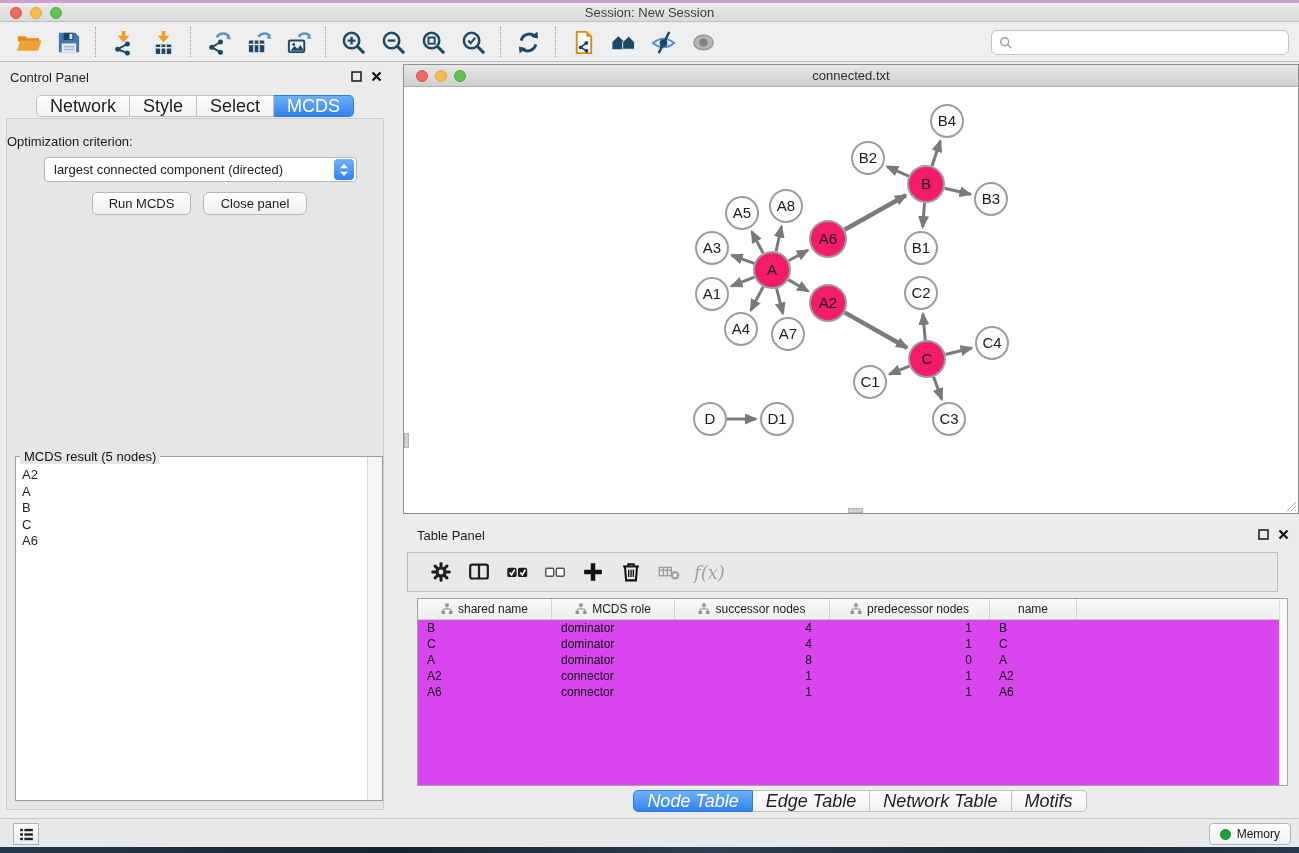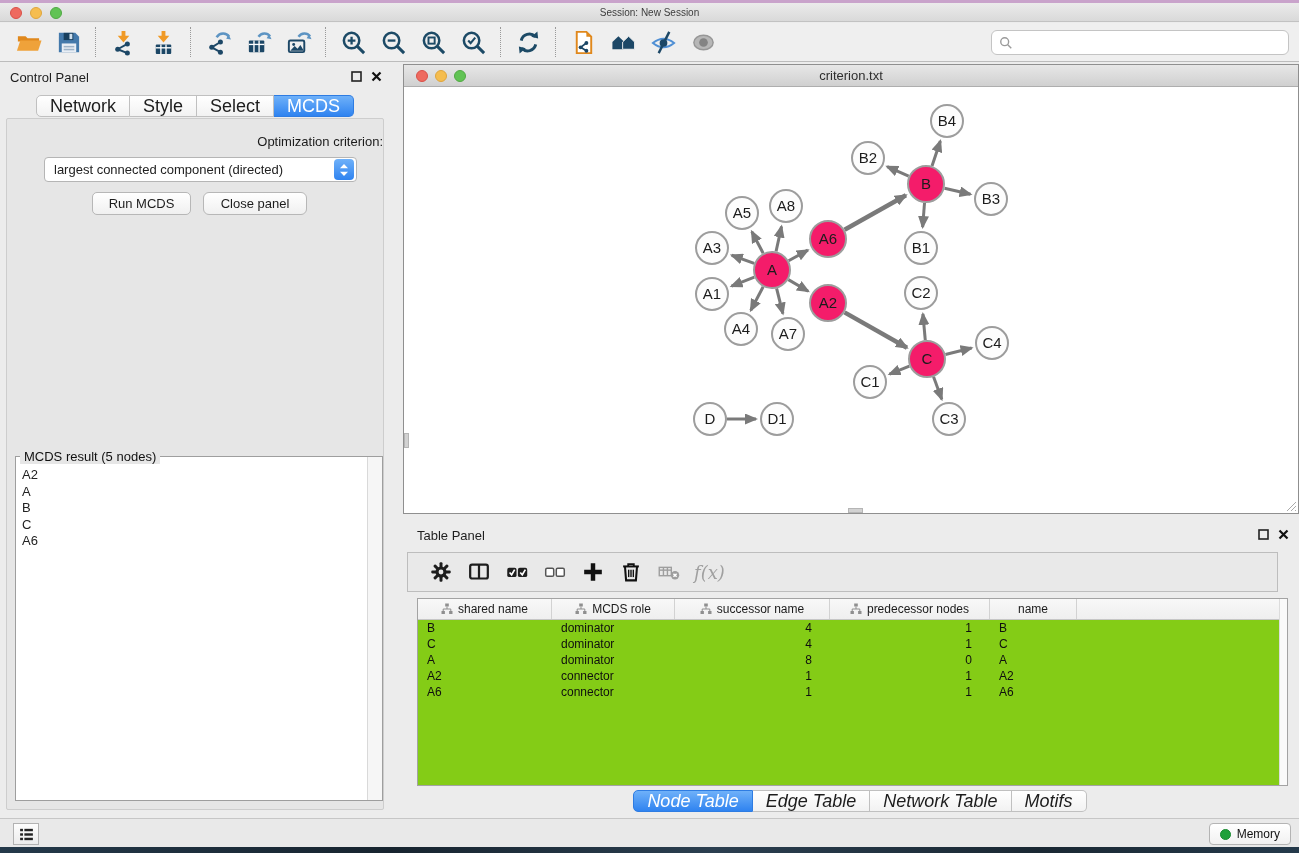--- a/index.html
+++ b/index.html
@@ -7,21 +7,21 @@
   body { position:relative; font-family:"Liberation Sans",sans-serif; background:#ececec; overflow:hidden; color:#222; }
 
   
   .wp-top { position:absolute; top:0; left:0; width:100%; height:3px; background:#c9a3cb; }
   .wp-bottom { position:absolute; bottom:0; left:0; width:100%; height:6px;
                background:linear-gradient(90deg,#24394a,#17242f 30%,#2b3f50 55%,#1a2833 80%,#253a4b); }
 
   
   .titlebar { position:absolute; top:3px; left:0; width:100%; height:19px;
               background:linear-gradient(#ebebeb,#d9d9d9); border-bottom:1px solid #c2c2c2;
-              text-align:center; font-size:10px; line-height:19px; color:#3d3d3d; }
+              text-align:center; font-size:13px; line-height:19px; color:#3d3d3d; }
   .lights { position:absolute; left:10px; top:4px; display:flex; gap:8px; }
   .light { width:12px; height:12px; border-radius:50%; }
   .light.red { background:#ee6a5f; border:0.5px solid #d95048; }
   .light.yellow { background:#f5bd4f; border:0.5px solid #dfa53c; }
   .light.green { background:#61c354; border:0.5px solid #50a943; }
 
   
   .toolbar { position:absolute; top:23px; left:0; width:100%; height:39px; background:#efefef;
              border-bottom:1px solid #bcbcbc; display:flex; align-items:center; padding:0 8px; }
   .tbtn { width:40px; height:34px; display:flex; align-items:center; justify-content:center; cursor:default; }
@@ -41,21 +41,21 @@
   .seg .tab { background:linear-gradient(#ffffff,#f2f2f2); border:1px solid #c0c0c0; border-left:none;
               height:22px; line-height:20px; padding:0 13px; font-size:18px; color:#1d1d1d; cursor:default; }
   .seg .tab:first-child { border-left:1px solid #c0c0c0; border-radius:5px 0 0 5px; }
   .seg .tab:last-child { border-radius:0 5px 5px 0; }
   .seg .tab.active { background:linear-gradient(#6fb1f9,#2f83f0); border-color:#2e7ce2; color:#fff; }
 
   .cp-tabs-row { position:absolute; top:33px; left:0; width:100%; display:flex; justify-content:center; }
 
   .cp-box { position:absolute; left:6px; top:56px; width:378px; height:692px; background:#e6e6e6;
             border:1px solid #cdcdcd; border-radius:2px; }
-  .opt-label { position:absolute; top:15px; width:100%; text-align:right; font-size:13px; color:#1b1b1b; }
+  .opt-label { position:absolute; top:15px; width:100%; text-align:left; font-size:13px; color:#1b1b1b; }
   .criterion-select { position:absolute; left:37px; top:38px; width:313px; height:25px; background:#fff;
             border:1px solid #b5b5b5; border-radius:4px; display:flex; align-items:center; font-size:13px; }
   .criterion-select .val { flex:1; padding-left:9px; white-space:nowrap; overflow:hidden; }
   .stepper { width:20px; height:21px; margin-right:2px; border-radius:4px;
              background:linear-gradient(#6fb1f9,#2f83f0); display:flex; align-items:center; justify-content:center; }
   .cp-buttons { position:absolute; top:73px; left:0; width:100%; }
   .btn { position:absolute; height:23px; background:linear-gradient(#ffffff,#f0f0f0); border:1px solid #b7b7b7;
          border-radius:5px; font-size:13px; color:#1d1d1d; text-align:center; line-height:21px; cursor:default; }
   .btn.run { left:85px; width:99px; top:0; }
   .btn.closep { left:196px; width:104px; top:0;border-radius:6px; }
@@ -81,21 +81,21 @@
 
   
   .table-panel { position:absolute; left:403px; top:520px; width:896px; height:298px; background:#ececec; }
   .tp-head { position:relative; height:28px; }
   .tp-toolbar { position:absolute; left:4px; top:32px; width:871px; height:40px; background:#e9e9e9;
                 border:1px solid #bdbdbd; display:flex; align-items:center; padding-left:16px; gap:4px; }
   .tic-btn { width:34px; height:32px; display:flex; align-items:center; justify-content:center; }
   .tic { width:26px; height:26px; }
   .fx { font-family:"DejaVu Serif",serif; font-style:italic; font-size:18px; color:#a0a0a0; padding-left:4px; }
 
-  .tp-table { position:absolute; left:14px; top:78px; width:871px; height:188px; background:#84cc16;
+  .tp-table { position:absolute; left:14px; top:78px; width:871px; height:188px; background:#d946ef;
               border:1px solid #a3a3a3; overflow:hidden; }
   .thead { display:flex; height:21px; background:linear-gradient(#f8f8f8,#efefef); border-bottom:1px solid #c6c6c6; }
   .th { display:flex; align-items:center; justify-content:center; gap:5px; font-size:12px; color:#1b1b1b;
         border-right:1px solid #d2d2d2; height:100%; }
   .trow { display:flex; height:16px; }
   .td { font-size:12px; line-height:16px; color:#0f0f0f; white-space:nowrap; overflow:hidden; }
   .td.left { text-align:left; padding-left:9px; }
   .td.right { text-align:right; padding-right:18px; }
   .tp-scroll { position:absolute; right:0; top:0; width:8px; height:100%; background:#fafafa; border-left:1px solid #dcdcdc; }
   .tp-tabs-row { position:absolute; top:270px; left:9px; width:100%; display:flex; justify-content:center;font-style:italic; }
@@ -333,21 +333,21 @@
   </div>
 </div>
 
 <div class="net-window">
   <div class="net-titlebar">
     <div class="net-lights">
       <div class="light red"></div>
       <div class="light yellow"></div>
       <div class="light green"></div>
     </div>
-    <span>criterion.txt</span>
+    <span>connected.txt</span>
   </div>
   <div class="net-canvas">
     <svg id="graph-svg" width="894" height="426">
         <defs>
           <marker id="arw" markerUnits="userSpaceOnUse" markerWidth="13" markerHeight="11" refX="11" refY="5.5" orient="auto">
             <path d="M0 0L13 5.5L0 11z" fill="#7a7a7a"></path>
           </marker>
         </defs>
         <line x1="359.1508177761802" y1="166.18655377474232" x2="347.78067508948504" y2="144.58328267002162" stroke="#7a7a7a" stroke-width="3" marker-end="url(#arw)"></line>
         <line x1="372.0602406973032" y1="164.43889966947103" x2="377.5123655450859" y2="139.5149003653215" stroke="#7a7a7a" stroke-width="3" marker-end="url(#arw)"></line>
@@ -573,21 +573,21 @@
         </div>
         <div class="th" style="width: 155px;">
           <svg width="12" height="12" viewBox="0 0 12 12">
             <path d="M6 3.5v2.5M2.2 8V6h7.6v2" stroke="#8f8f8f" fill="none" stroke-width="1"></path>
             <g fill="#8f8f8f">
               <rect x="4.2" y="0.5" width="3.6" height="3"></rect>
               <rect x="0.5" y="8" width="3.4" height="3"></rect>
               <rect x="8.1" y="8" width="3.4" height="3"></rect>
             </g>
           </svg>
-          <span>successor name</span>
+          <span>successor nodes</span>
         </div>
         <div class="th" style="width: 160px;">
           <svg width="12" height="12" viewBox="0 0 12 12">
             <path d="M6 3.5v2.5M2.2 8V6h7.6v2" stroke="#8f8f8f" fill="none" stroke-width="1"></path>
             <g fill="#8f8f8f">
               <rect x="4.2" y="0.5" width="3.6" height="3"></rect>
               <rect x="0.5" y="8" width="3.4" height="3"></rect>
               <rect x="8.1" y="8" width="3.4" height="3"></rect>
             </g>
           </svg>

